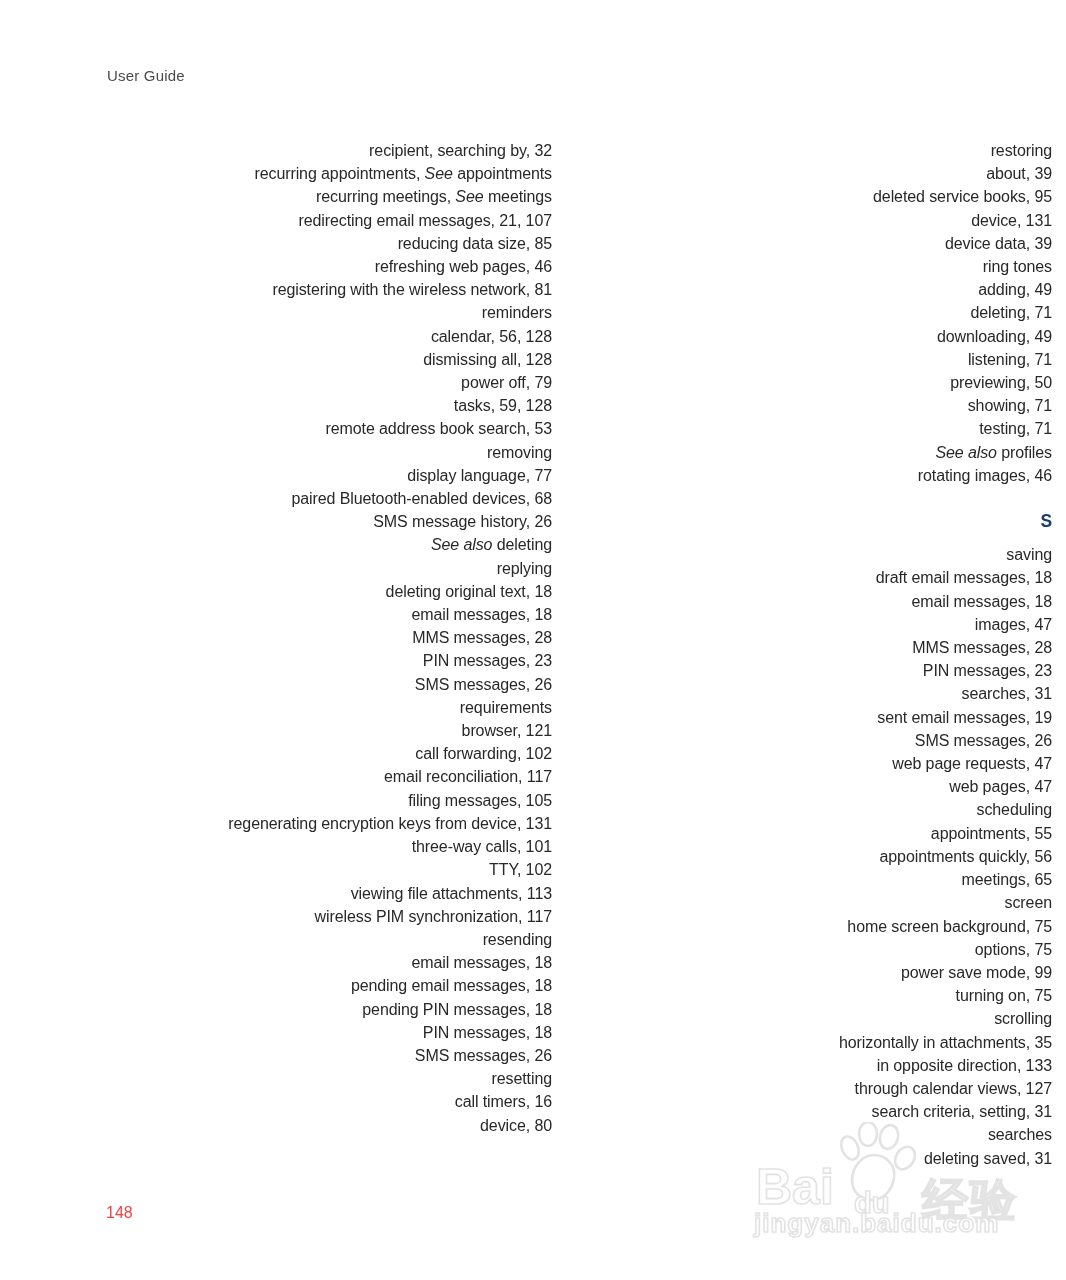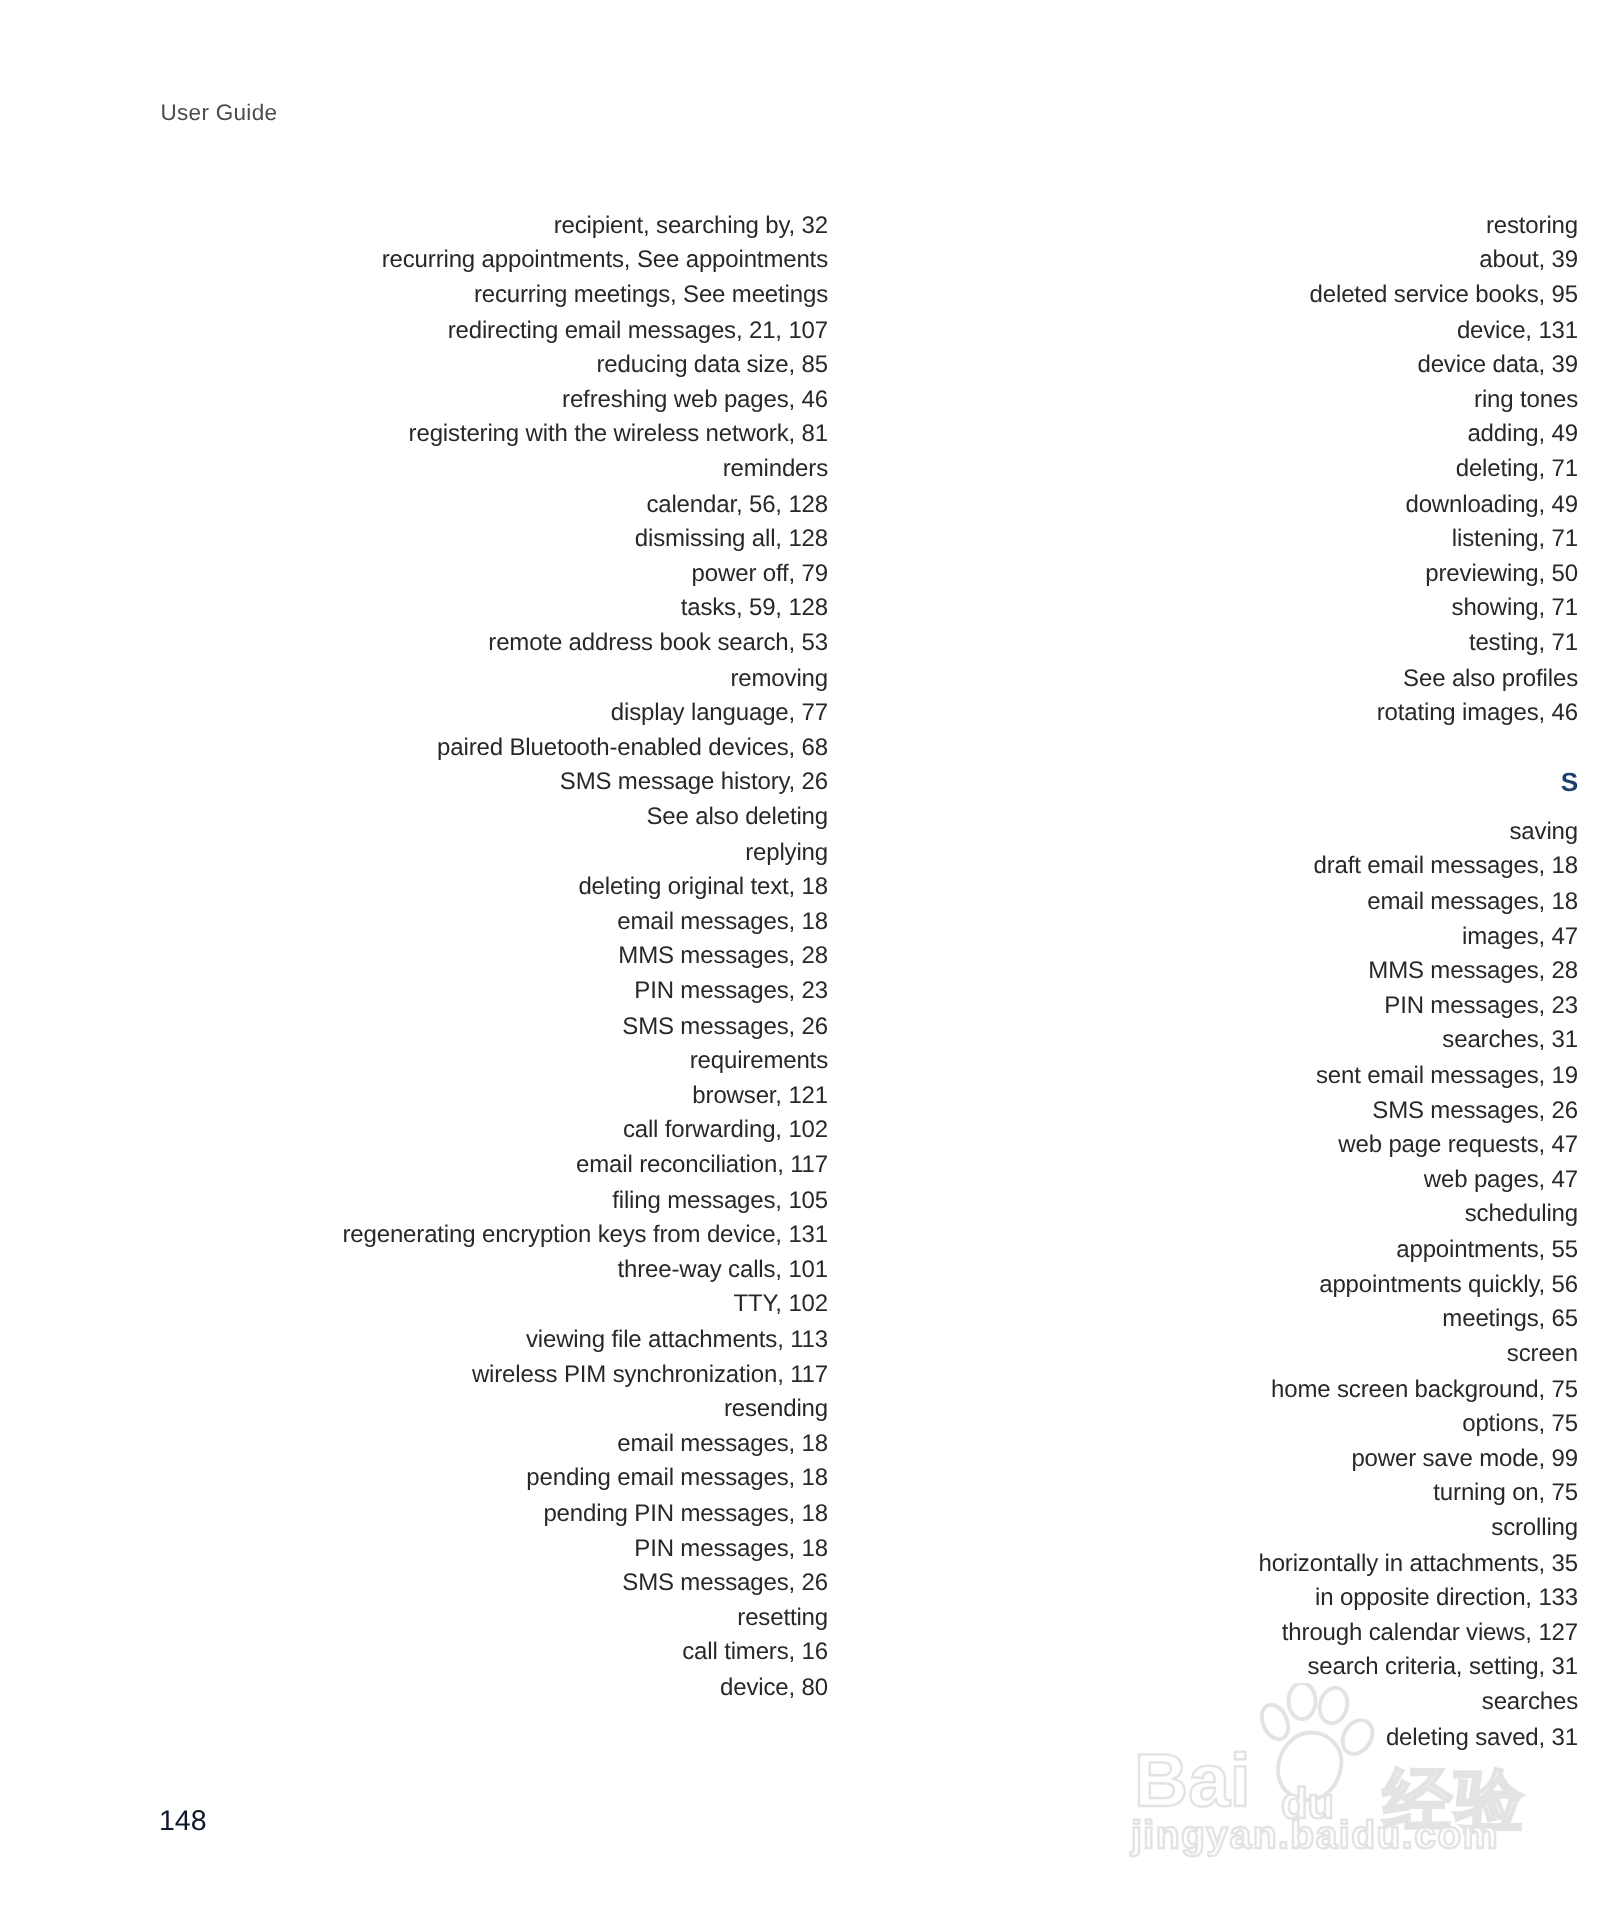--- a/index.html
+++ b/index.html
@@ -29,35 +29,35 @@
     font-size: 16px;
     line-height: 23.2px;
     letter-spacing: -0.1px;
     color: #282828;
     text-align: right;
   }
   .col-left  { left: 107px; width: 445px; }
   .col-right { left: 562px; width: 490px; }
   .index-line { white-space: nowrap; }
   .index-line.indent { padding-left: 29px; }
-  .em { }
+  .em { font-style: italic; }
   .index-section {
     color: #1c3f6e;
     font-weight: bold;
     font-size: 17.5px;
     line-height: 23.2px;
     margin-top: 23px;
     margin-bottom: 10px;
   }
   .page-number {
     position: absolute;
     left: 106px;
     top: 1204px;
-    font-size: 19px;
-    color: #0f172a;
+    font-size: 16px;
+    color: #ef4444;
   }
   
   .watermark {
     position: absolute;
     left: 750px;
     top: 1122px;
     width: 312px;
     height: 122px;
     pointer-events: none;
   }

